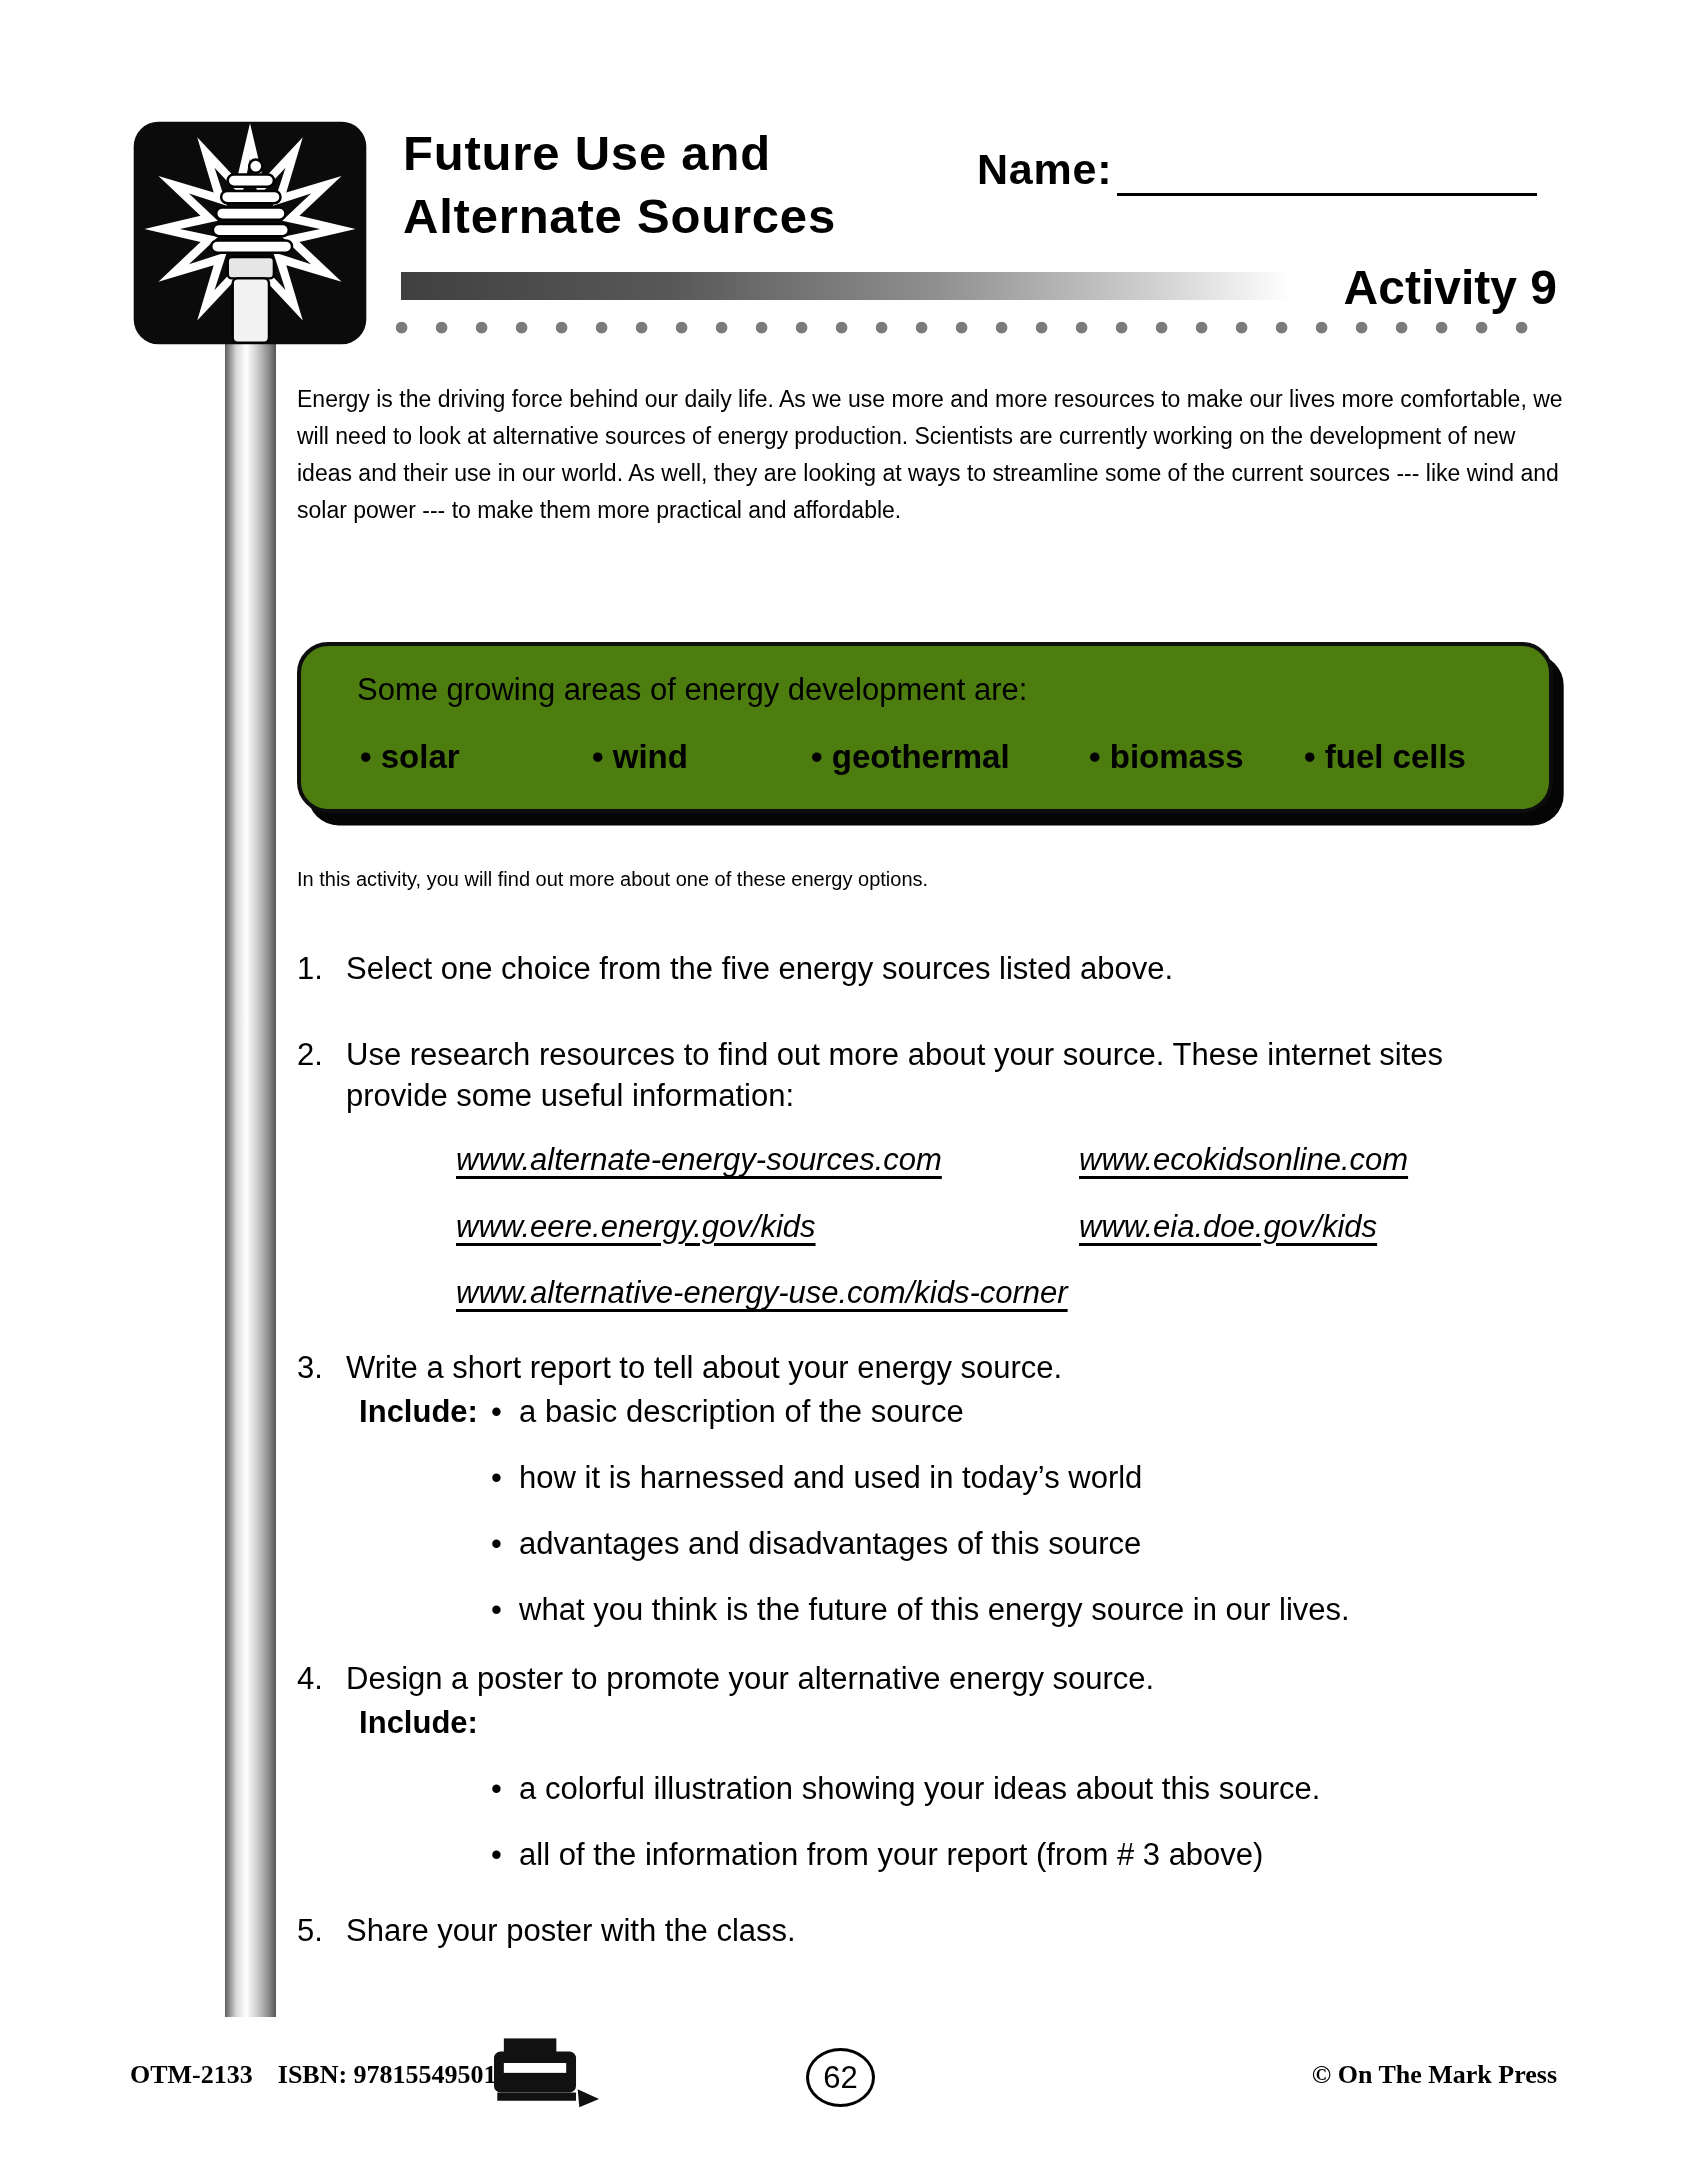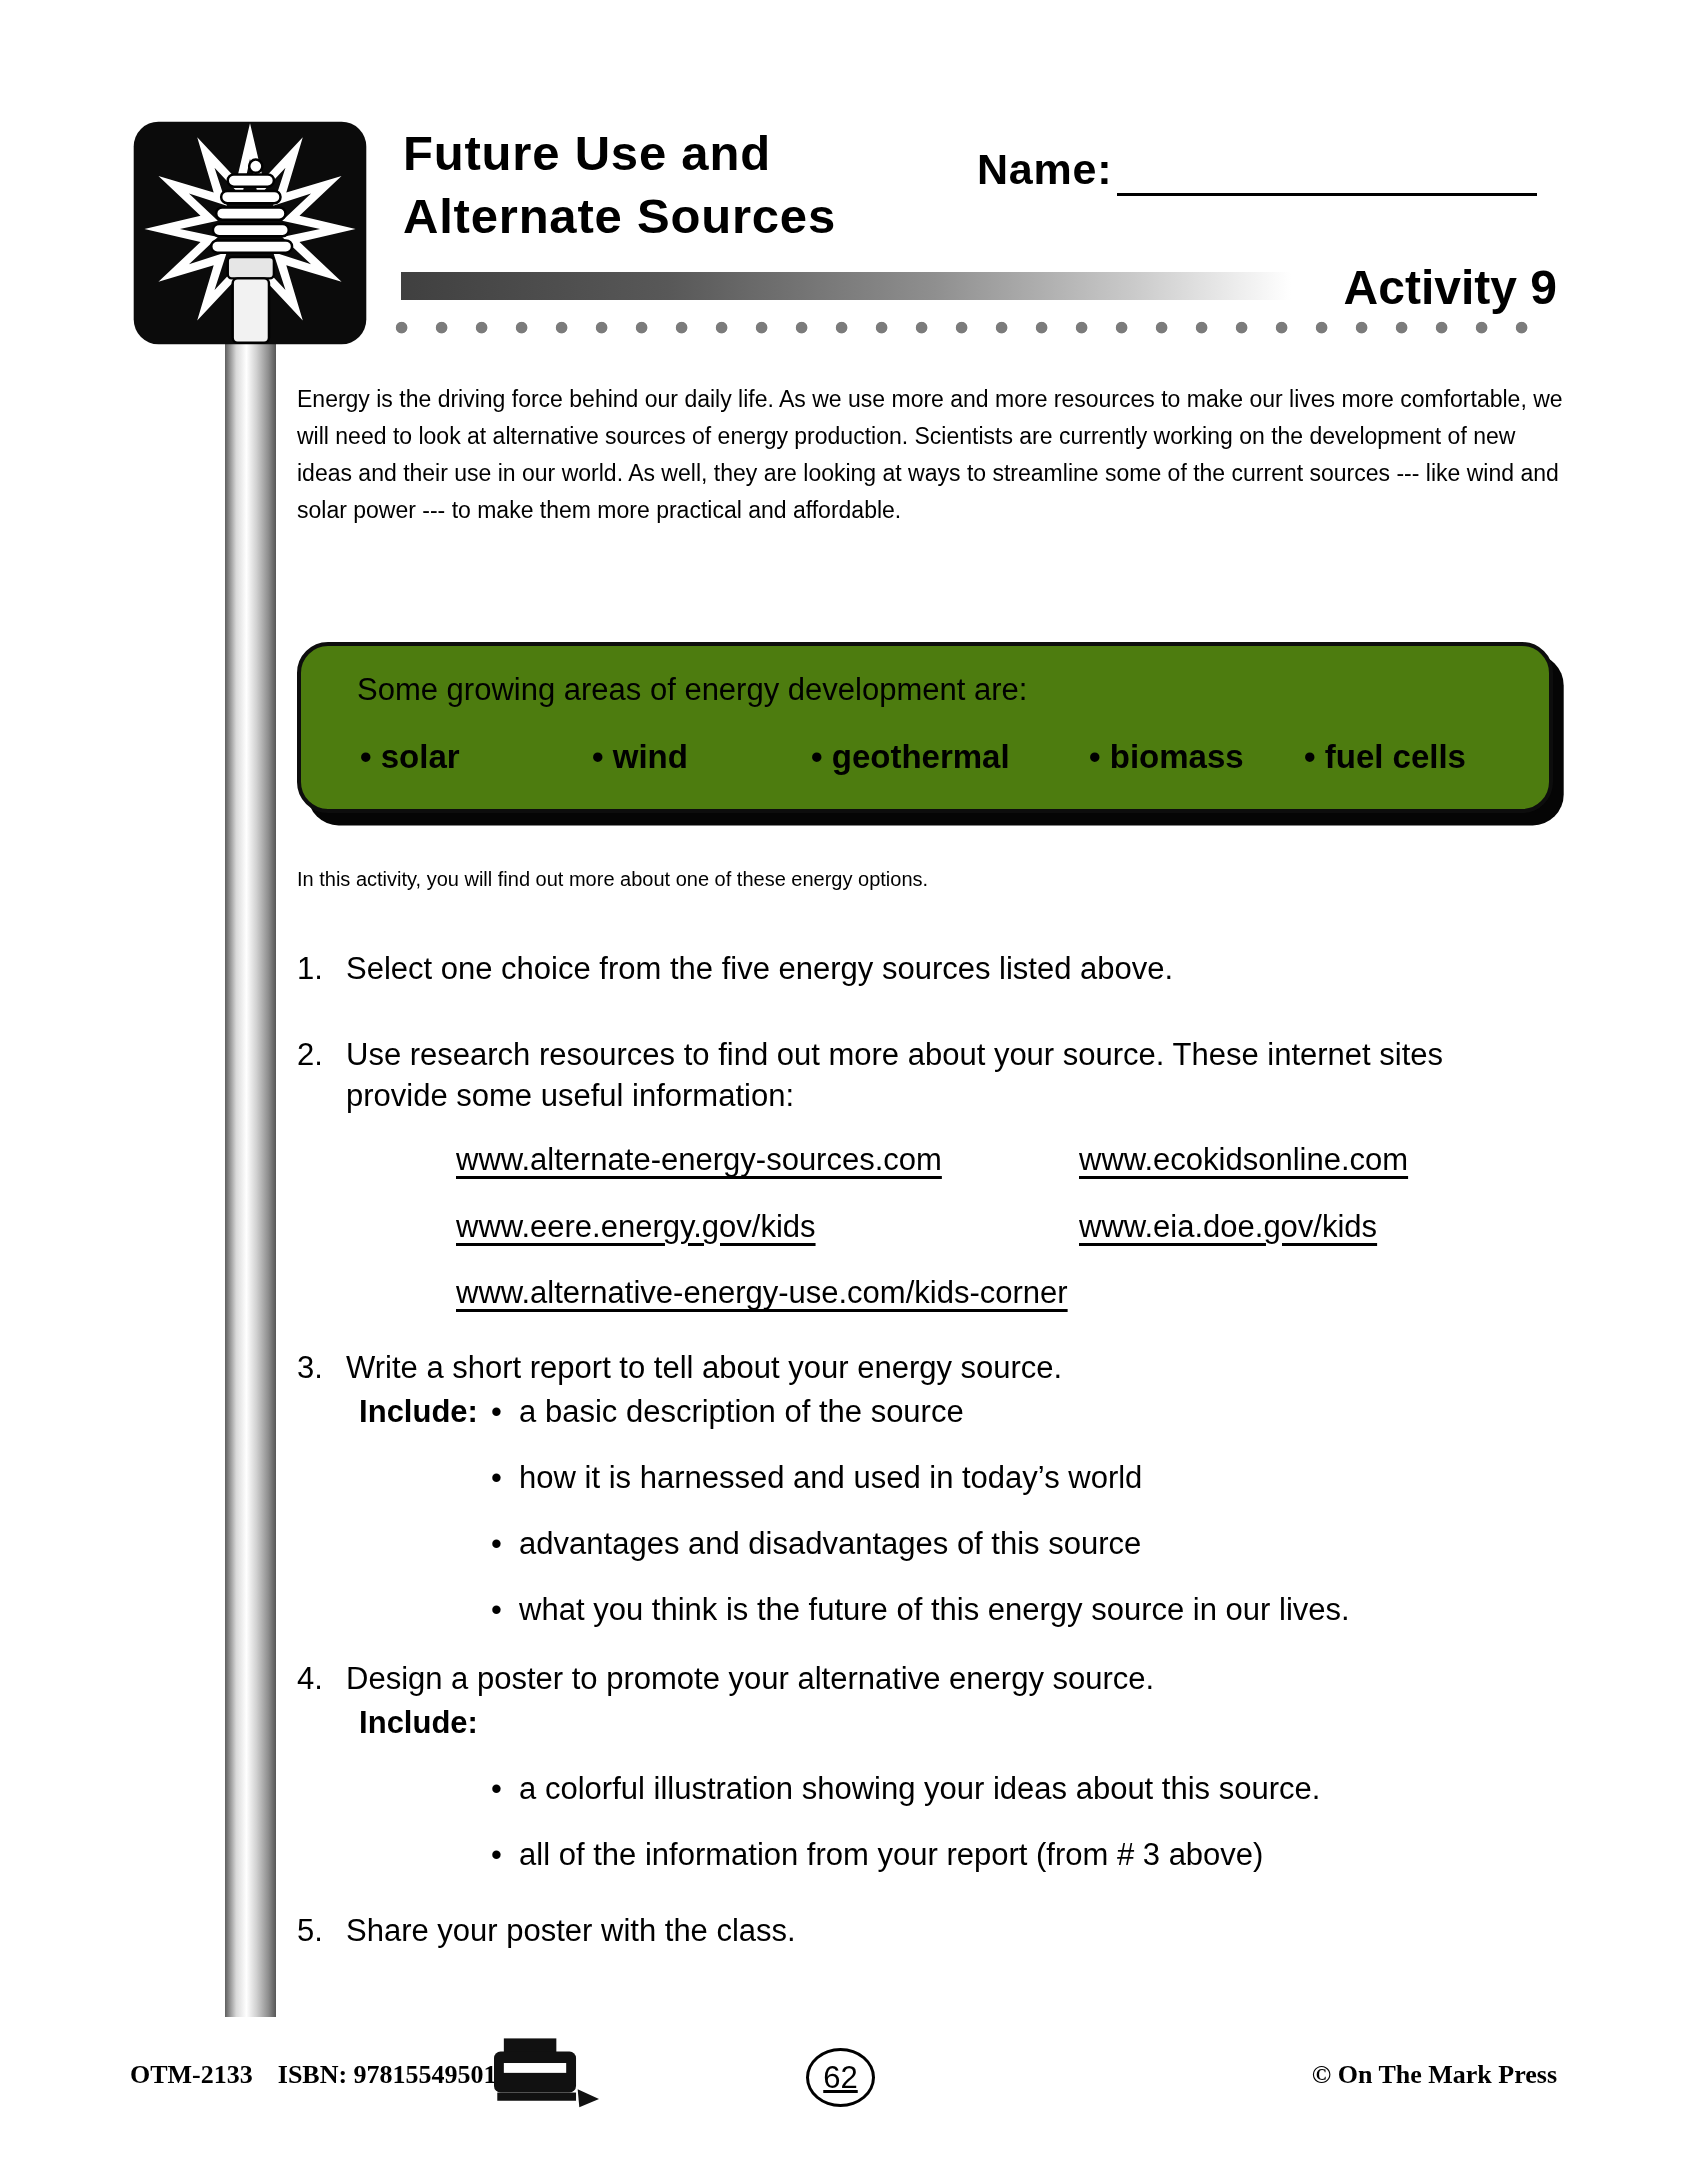--- a/index.html
+++ b/index.html
@@ -43,34 +43,34 @@
 
   .step { position: absolute; left: 297px; width: 1265px; font-size: 31px; line-height: 41px; }
   .row { display: flex; align-items: flex-start; }
   .num { flex: none; width: 49px; }
   .text { flex: 1; }
 
   .links { margin-left: 159px; margin-top: 23px; }
   .link-row { display: flex; margin-top: 25.5px; }
   .link-row:first-child { margin-top: 0; }
   .link-col1 { flex: none; width: 623px; }
-  .link { text-decoration: underline; text-decoration-thickness: 2.5px; text-underline-offset: 5.8px; white-space: nowrap; }
+  .link { text-decoration: underline; text-decoration-thickness: 2.5px; text-underline-offset: 5.8px; white-space: nowrap; font-style: italic; }
 
   .include-row { display: flex; margin-left: 49px; margin-top: 2.5px; }
   .include-label { flex: none; width: 145px; font-weight: bold; text-align: center; }
   .sub-bullet { margin-left: 194px; margin-top: 25px; }
   .bullet-item::before { content: "\2022\00a0\00a0"; }
 
   
   .footer-serif { font-family: "Liberation Serif", "DejaVu Serif", serif; font-weight: bold; }
   .footer-left { position: absolute; left: 130px; top: 2060px; font-size: 26px; white-space: nowrap; }
   .footer-left .gap { display: inline-block; width: 25px; }
   .printer { position: absolute; left: 494px; top: 2038px; }
   .page-oval { position: absolute; left: 806px; top: 2048px; width: 69px; height: 59px;
-    border: 3.3px solid #000; border-radius: 50%; display: flex; align-items: center; justify-content: center; font-size: 31px; text-decoration: underline; }
+    border: 3.3px solid #000; border-radius: 50%; display: flex; align-items: center; justify-content: center; font-size: 31px; }
   .copyright { position: absolute; left: 1285px; top: 2060px; width: 272px; text-align: right; font-size: 26px; white-space: nowrap; }
 </style>
 </head>
 <body>
 
 <div class="page">
 
   <div class="pole"></div>
 
   <div class="bulb-badge">

